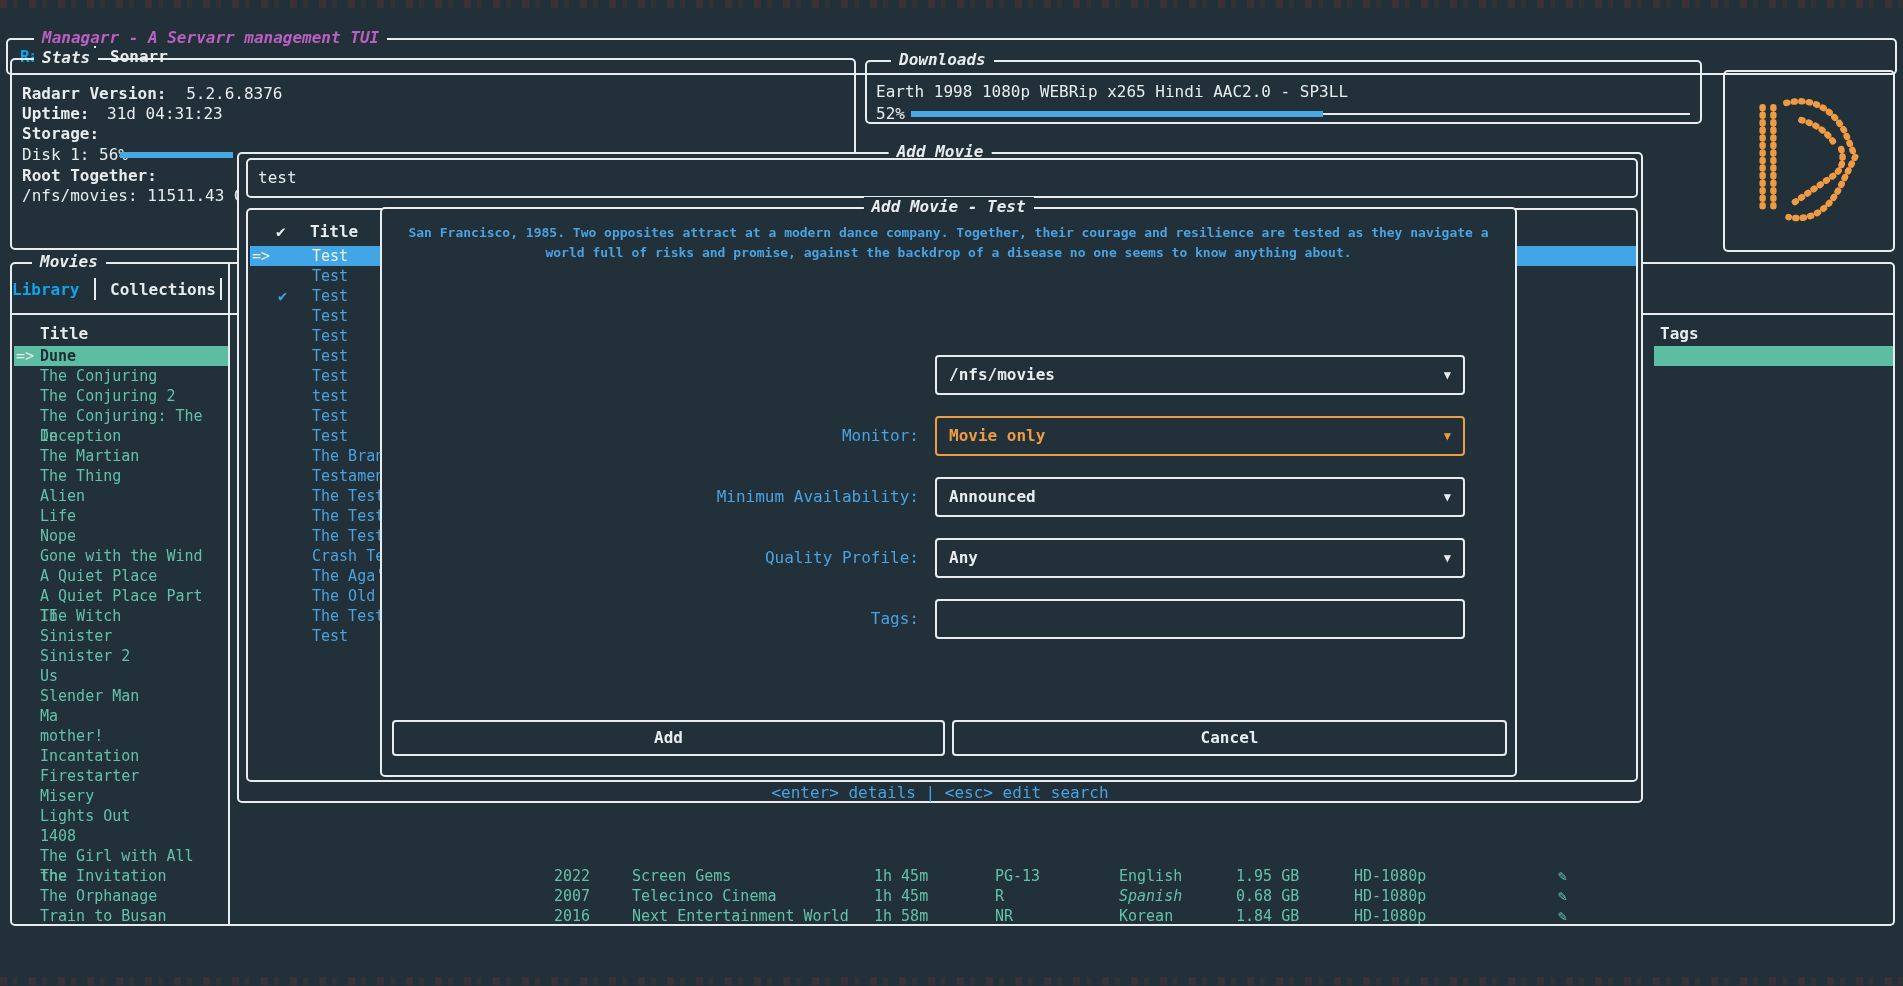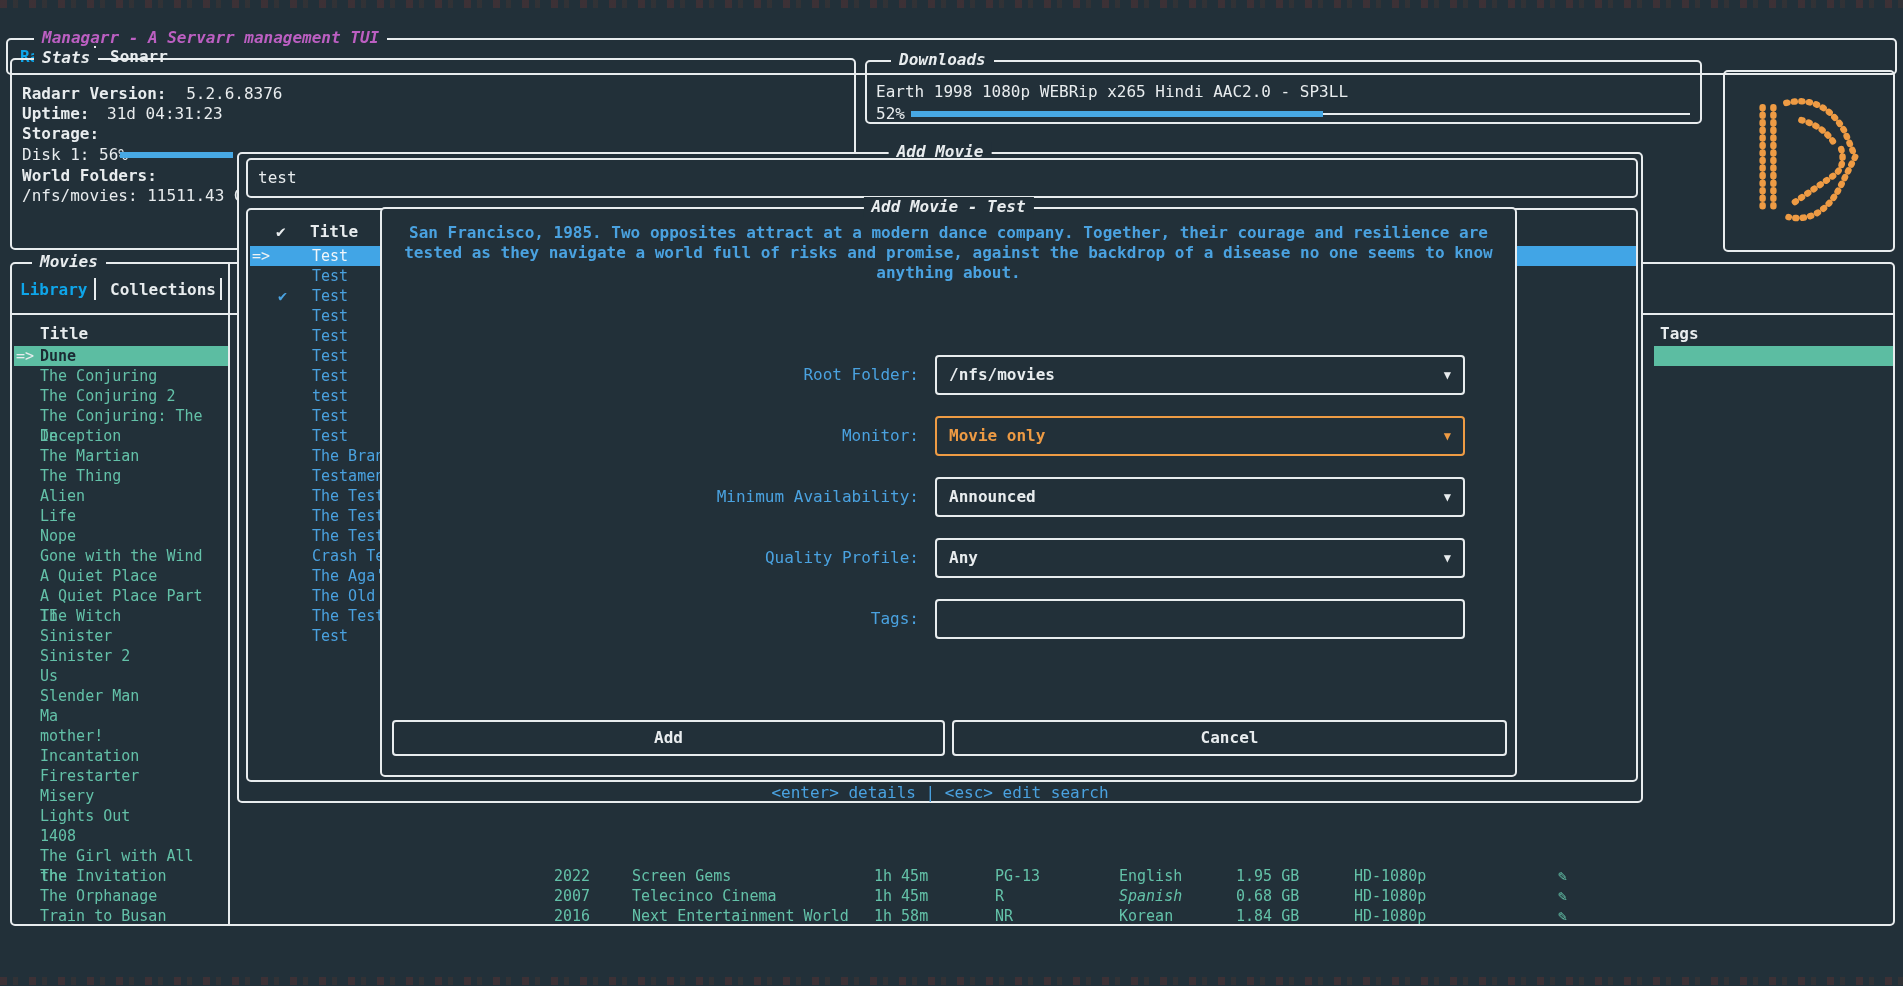--- a/index.html
+++ b/index.html
@@ -68,21 +68,21 @@
       <span class="b">Radarr Version:</span>
       <span style="margin-left:10px;">5.2.6.8376</span>
     </div>
     <div class="t" style="left:10px;top:44px;">
       <span class="b">Uptime:</span>
       <span style="margin-left:8px;">31d 04:31:23</span>
     </div>
     <div class="t b" style="left:10px;top:64px;">Storage:</div>
     <div class="t" style="left:10px;top:85px;">Disk 1: 56%</div>
     <div class="pbar" style="left:108px;top:92px;width:113px;height:6px;"></div>
-    <div class="t b" style="left:10px;top:106px;">World Folders:</div>
+    <div class="t b" style="left:10px;top:106px;">Root Together:</div>
     <div class="t" style="left:10px;top:126px;">/nfs/movies: 11511.43 GB</div>
   </div>
 
   <div class="box" style="left:865px;top:60px;width:837px;height:64px;">
     <div class="btitle" style="left:24px;">Downloads</div>
     <div class="t" style="left:9px;top:20px;">Earth 1998 1080p WEBRip x265 Hindi AAC2.0 - SP3LL</div>
     <div class="t" style="left:9px;top:42px;">52%</div>
     <div class="pbar" style="left:44px;top:49px;width:412px;height:6px;"></div>
     <div class="ptrack" style="left:456px;top:51px;width:367px;height:2px;"></div>
   </div>
@@ -94,21 +94,21 @@
         <path d="M26 16 V114"></path>
         <path d="M38 12 Q72 4 92 38 L102 62 L88 90 Q70 124 40 118"></path>
         <path d="M46 104 L84 78 Q94 68 88 52"></path>
         <path d="M52 28 Q74 34 84 52"></path>
       </g>
     </svg>
   </div>
 
   <div class="box" style="left:10px;top:262px;width:1885px;height:664px;">
     <div class="btitle" style="left:20px;">Movies</div>
-    <div class="t orange b" style="left:8px;top:16px;">Library</div>
+    <div class="t orange b" style="left:0;top:16px;">Library</div>
     <div class="vline" style="left:82px;top:14px;height:22px;"></div>
     <div class="t white b" style="left:98px;top:16px;">Collections</div>
     <div class="vline" style="left:208px;top:14px;height:22px;"></div>
     <div class="hline" style="left:0;top:49px;width:1881px;"></div>
     <div class="vline" style="left:216px;top:0;height:660px;"></div>
 
     <div class="t b" style="left:28px;top:60px;">Title</div>
     <div class="t b" style="left:1648px;top:60px;">Tags</div>
 
     <div style="position:absolute;left:2px;top:82px;width:214px;height:580px;overflow:hidden;" id="movies-list">
@@ -312,24 +312,23 @@
             <span class="lbl">Test</span>
           </div>
         </div>
     </div>
 
     <div class="t blue ctr" style="top:629px;">&lt;enter&gt; details | &lt;esc&gt; edit search</div>
   </div>
 
   <div class="box solid" style="left:380px;top:207px;width:1137px;height:570px;z-index:20;">
     <div class="btitle ctr">Add Movie - Test</div>
-    <div style="position:absolute;left:12px;top:14px;width:1109px;text-align:center;color:#4aa2e0;font-weight:bold;font-size:16px;line-height:20px;">San Francisco, 1985. Two opposites attract at a modern dance company. Together, their courage and resilience are tested as they navigate a world full of risks and promise, against the backdrop of a disease no one seems to know anything about.</div>
+    <div style="position:absolute;left:12px;top:14px;width:1109px;text-align:center;color:#4aa2e0;font-weight:bold;font-size:13px;line-height:20px;">San Francisco, 1985. Two opposites attract at a modern dance company. Together, their courage and resilience are tested as they navigate a world full of risks and promise, against the backdrop of a disease no one seems to know anything about.</div>
     <div id="modal-form">
         <div class="ffield" style="position: absolute; left: 0px; top: 146px; width: 1137px; height: 40px;">
-          <div class="flabel">Root Folder:</div>
           <div class="fbox">
             <span class="val">/nfs/movies</span>
             <span class="arr">▼</span>
           </div>
         </div>
         <div class="ffield" style="position: absolute; left: 0px; top: 207px; width: 1137px; height: 40px;">
           <div class="flabel">Monitor:</div>
           <div class="fbox hl">
             <span class="val">Movie only</span>
             <span class="arr">▼</span>

